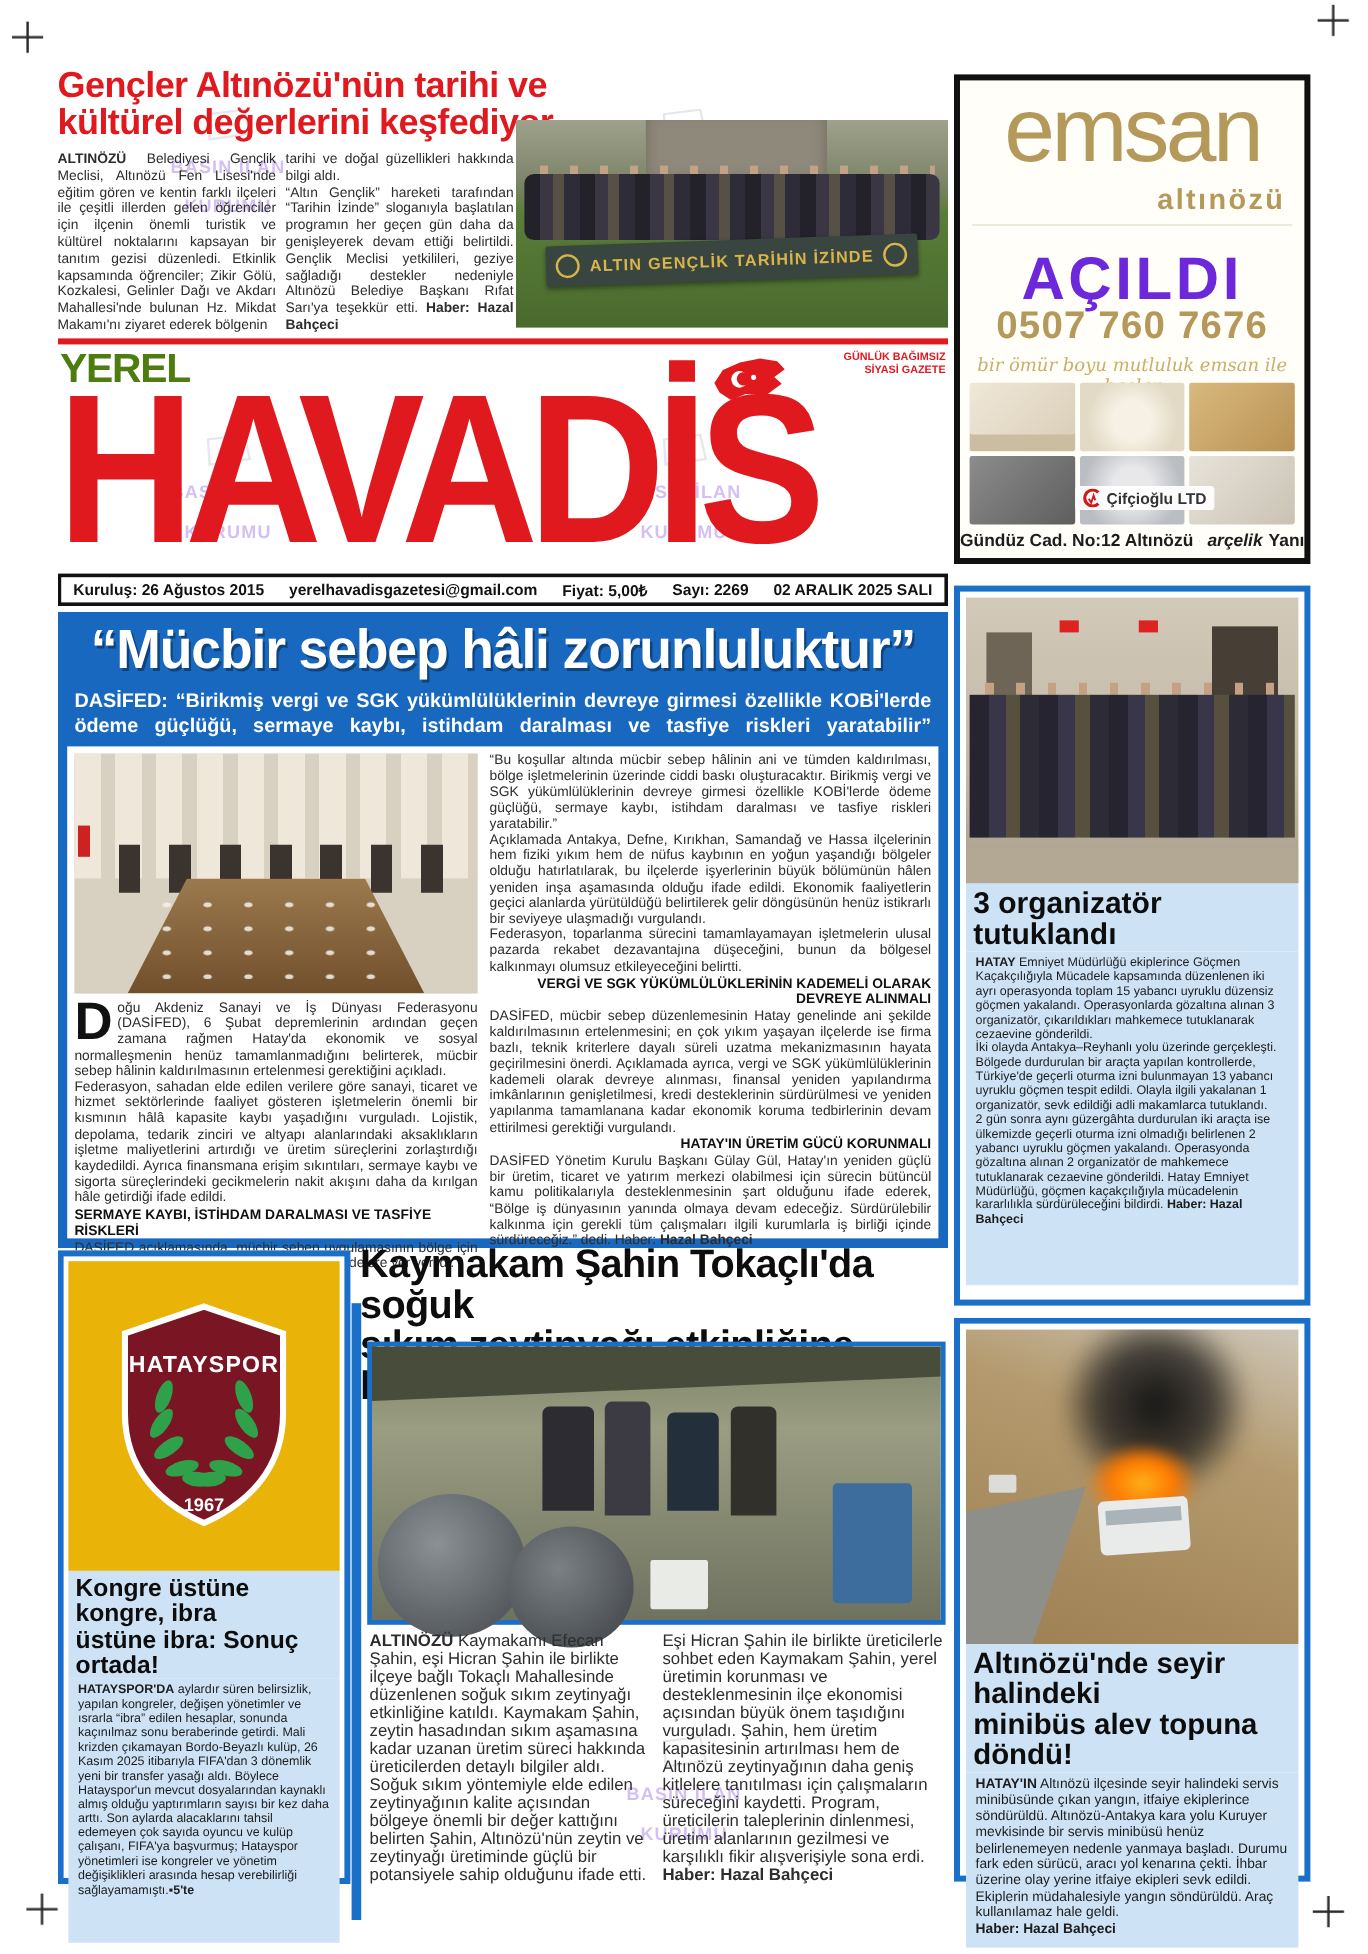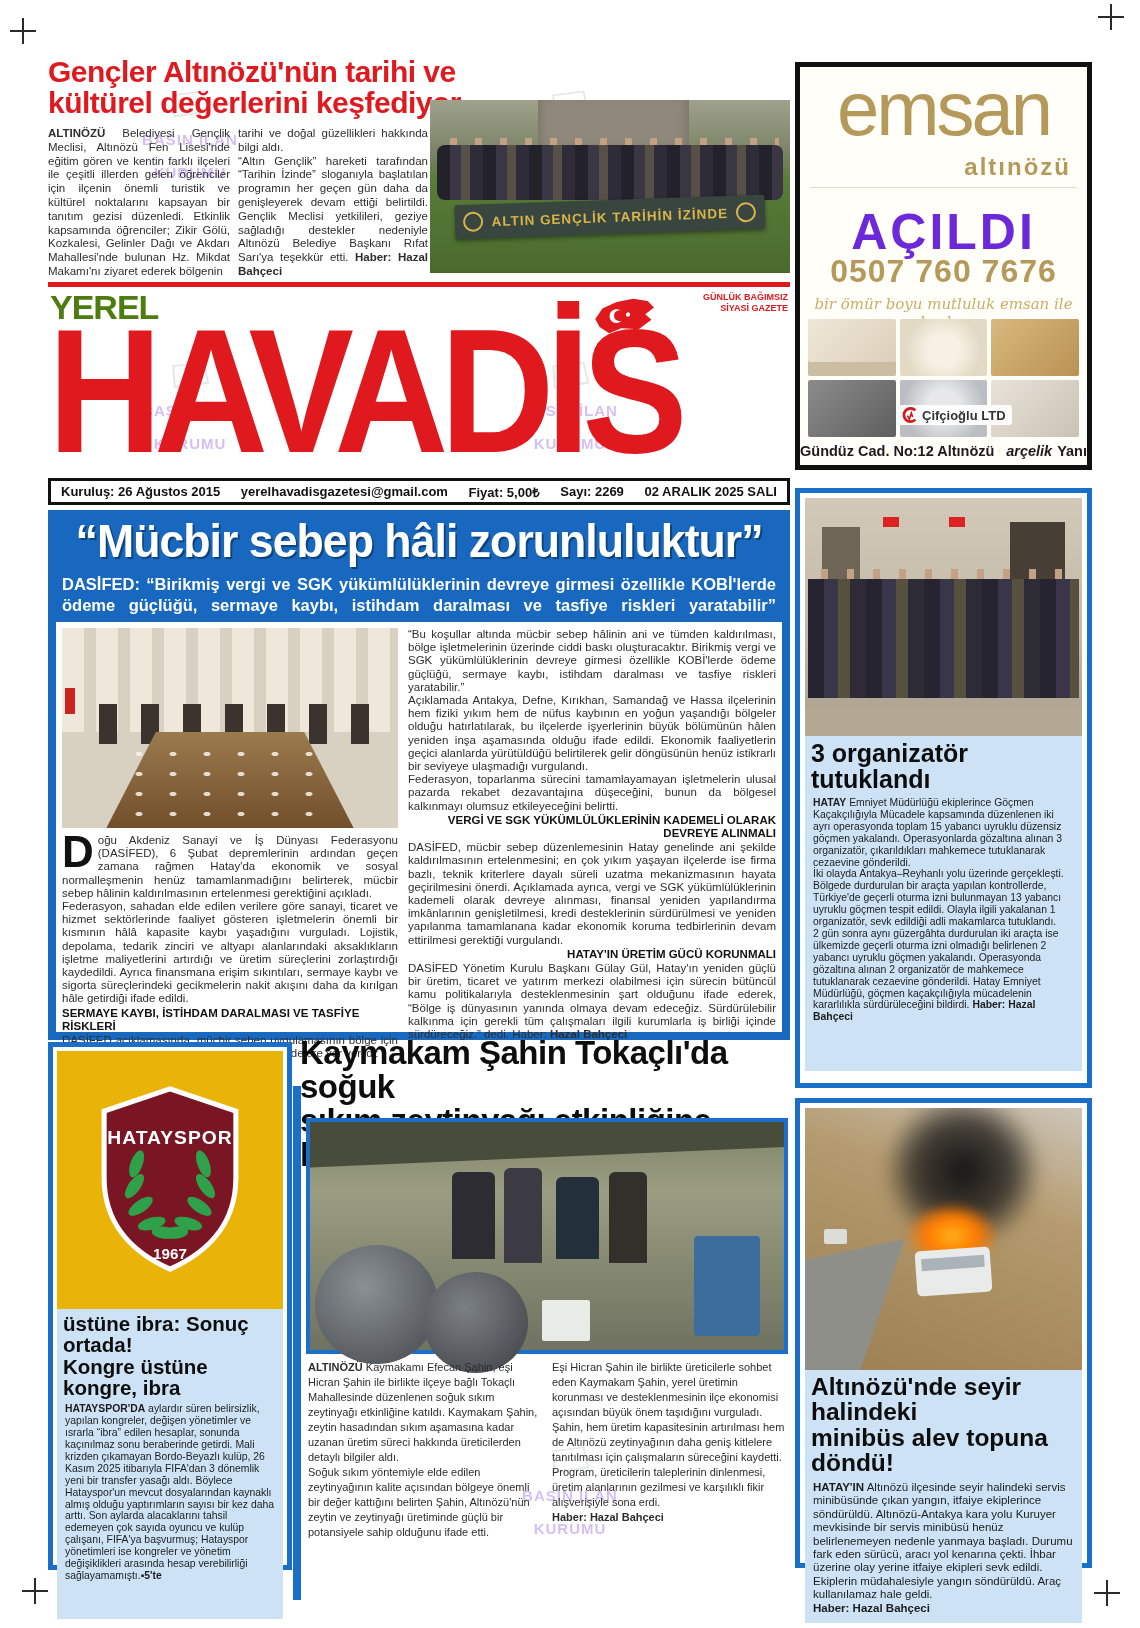--- a/index.html
+++ b/index.html
@@ -115,21 +115,21 @@
   .ol-fig1{left:30%;top:22%;width:9%;height:38%;background:#2e2c33;border-radius:6px 6px 0 0}
   .ol-fig2{left:41%;top:20%;width:8%;height:42%;background:#3c3a42;border-radius:6px 6px 0 0}
   .ol-fig3{left:52%;top:24%;width:9%;height:36%;background:#23303c;border-radius:6px 6px 0 0}
   .ol-fig4{left:63%;top:22%;width:8%;height:40%;background:#32302a;border-radius:6px 6px 0 0}
   .ol-barrel1{left:1%;bottom:-6%;width:26%;height:52%;border-radius:50%;
       background:radial-gradient(circle at 40% 35%,#8a9094,#565a5e 75%)}
   .ol-barrel2{left:24%;bottom:-10%;width:22%;height:44%;border-radius:50%;
       background:radial-gradient(circle at 40% 35%,#7b8084,#4c5054 75%)}
   .ol-blue{right:5%;bottom:6%;width:14%;height:44%;background:#3c6d9d;border-radius:4px}
   .ol-bucket{left:49%;bottom:4%;width:10%;height:18%;background:#e9ebe6;border-radius:2px}
-  .mid-col{position:absolute;font-size:11px;line-height:15px;color:#2d2d2d;text-align:left}
+  .mid-col{position:absolute;font-size:14px;line-height:15px;color:#2d2d2d;text-align:left}
   
   .adbox{left:795px;top:62px;width:297px;height:408px;border:5px solid #101010;background:#fffef8;box-sizing:border-box}
   .ad-brand{position:absolute;left:0;top:2px;width:100%;text-align:center;color:#b5995a;
             font-size:76px;font-weight:400;letter-spacing:-3px;line-height:80px}
   .ad-branch{position:absolute;right:16px;top:86px;color:#b5995a;font-size:24px;font-weight:700;letter-spacing:2px}
   .ad-line{position:absolute;left:10px;top:120px;width:267px;height:1px;background:#e2dcc8}
   .ad-open{position:absolute;left:0;top:136px;width:100%;text-align:center;color:#6d28d9;
            font-size:50px;font-weight:800;letter-spacing:3px}
   .ad-phone{position:absolute;left:0;top:186px;width:100%;text-align:center;color:#b5995a;
             font-size:32px;font-weight:800;letter-spacing:1px}
@@ -350,22 +350,22 @@
           <ellipse cx="108" cy="82" rx="14" ry="6" transform="rotate(70 108 82)"></ellipse>
           <ellipse cx="110" cy="104" rx="14" ry="6" transform="rotate(55 110 104)"></ellipse>
           <ellipse cx="104" cy="124" rx="14" ry="6" transform="rotate(35 104 124)"></ellipse>
           <ellipse cx="93" cy="141" rx="14" ry="6" transform="rotate(15 93 141)"></ellipse>
           <ellipse cx="80" cy="150" rx="13" ry="6" transform="rotate(-5 80 150)"></ellipse>
         </g>
         <text x="75" y="176" text-anchor="middle" fill="#fff" font-size="15" font-weight="bold" font-family="Liberation Sans, sans-serif">1967</text>
       </svg>
     </div>
     <div class="side-head" style="font-size:20.5px">
+      <div>Kongre üstüne kongre, ibra</div>
       <div>üstüne ibra: Sonuç ortada!</div>
-      <div>Kongre üstüne kongre, ibra</div>
     </div>
     <div class="side-body" style="font-size:10.4px;line-height:11.9px;height:208px">
       <p><b>HATAYSPOR'DA</b><span> aylardır süren belirsizlik, yapılan kongreler, değişen yönetimler ve ısrarla “ibra” edilen hesaplar, sonunda kaçınılmaz sonu beraberinde getirdi. Mali krizden çıkamayan Bordo-Beyazlı kulüp, 26 Kasım 2025 itibarıyla FIFA'dan 3 dönemlik yeni bir transfer yasağı aldı. Böylece Hatayspor'un mevcut dosyalarından kaynaklı almış olduğu yaptırımların sayısı bir kez daha arttı. Son aylarda alacaklarını tahsil edemeyen çok sayıda oyuncu ve kulüp çalışanı, FIFA'ya başvurmuş; Hatayspor yönetimleri ise kongreler ve yönetim değişiklikleri arasında hesap verebilirliği sağlayamamıştı.</span><b>▪5'te</b></p>
     </div>
   </div>
 
   <div class="abs mid-head">
     <div>Kaymakam Şahin Tokaçlı'da soğuk</div>
     <div>sıkım zeytinyağı etkinliğine katıldı</div>
   </div>

